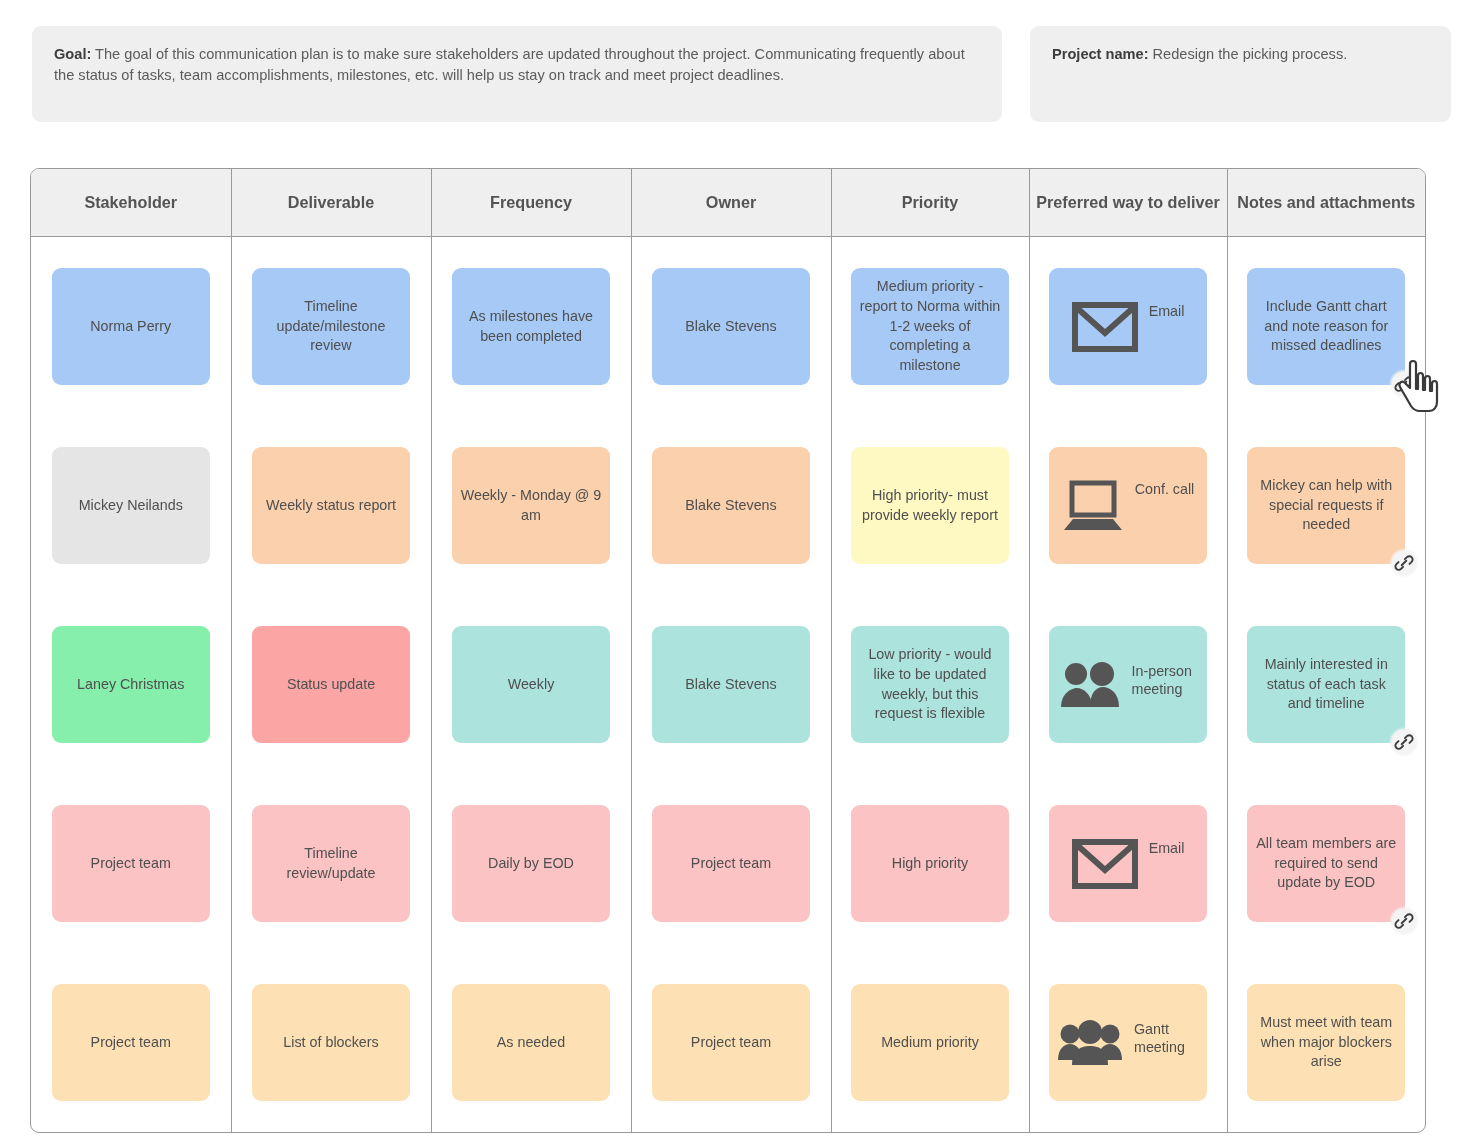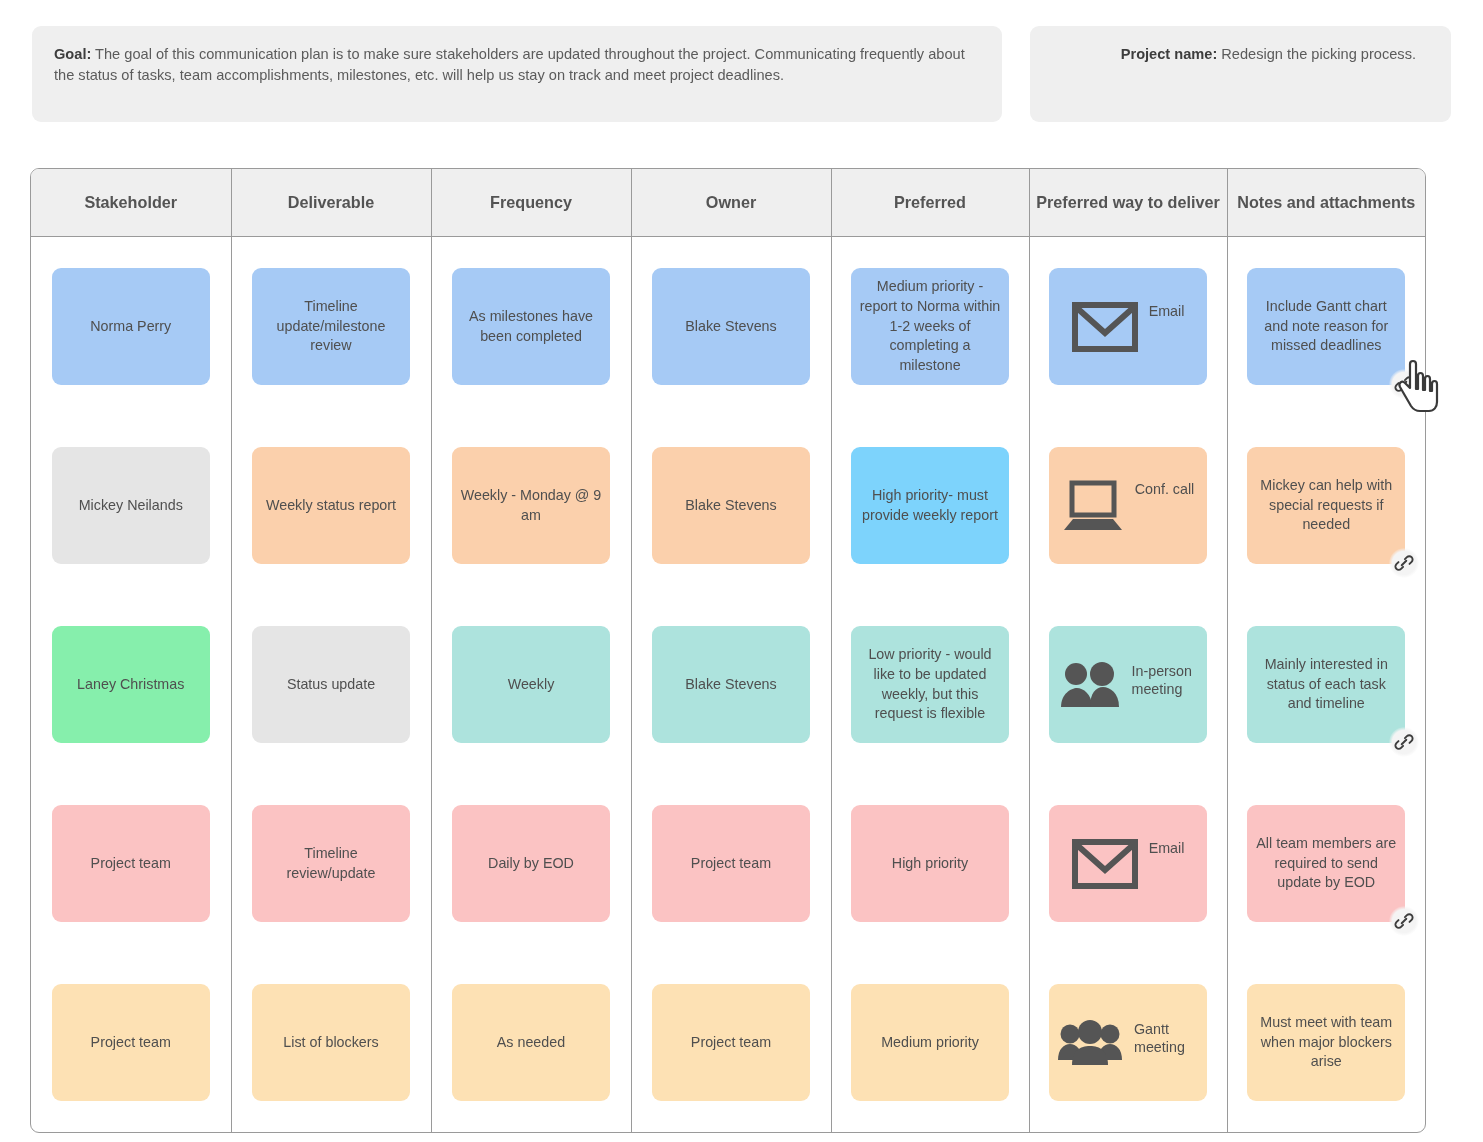--- a/index.html
+++ b/index.html
@@ -27,25 +27,25 @@
     left: 32px;
     top: 26px;
     width: 1419px;
     height: 96px;
     display: flex;
     gap: 28px;
   }
   .info-box {
     background: #efefef;
     border-radius: 9px;
-    padding: 18px 35px 14px 22px;
+    padding: 18px 28px 14px 22px;
     box-sizing: border-box;
   }
   .goal-box { width: 970px; }
-  .project-box { width: 421px; text-align: right; }
+  .project-box { width: 421px; }
 
   .info-text {
     font-size: 14.6px;
     line-height: 1.42;
     color: #5b5b5b;
   }
   .info-label {
     font-weight: bold;
     color: #3d3d3d;
   }
@@ -177,21 +177,21 @@
           <col style="width:198px">
           <col style="width:198px">
         <col style="width:198px">
       </colgroup>
       <thead>
         <tr>
           <th>Stakeholder</th>
           <th>Deliverable</th>
           <th>Frequency</th>
           <th>Owner</th>
-          <th>Preferred</th>
+          <th>Priority</th>
           <th>Preferred way to deliver</th>
           <th>Notes and attachments</th>
         </tr>
       </thead>
       <tbody>
           <tr>
             <td>
               <div class="cell-card" style="background:#a6caf5">
                 <span class="cell-text">Norma Perry</span>
               </div>
@@ -257,21 +257,21 @@
               <div class="cell-card" style="background:#fbd0ac">
                 <span class="cell-text">Weekly - Monday @ 9 am</span>
               </div>
             </td>
             <td>
               <div class="cell-card" style="background:#fbd0ac">
                 <span class="cell-text">Blake Stevens</span>
               </div>
             </td>
             <td>
-              <div class="cell-card" style="background:#7dd3fc">
+              <div class="cell-card" style="background:#fef9c3">
                 <span class="cell-text">High priority- must provide weekly report</span>
               </div>
             </td>
             <td>
               <div class="cell-card" style="background:#fbd0ac">
                 <span class="deliver-inner">
                   <span class="deliver-icon">
                     <svg width="62" height="52" viewBox="0 0 62 52">
                       <rect x="10" y="3" width="42" height="32" fill="none" stroke="#555555" stroke-width="5"></rect>
                       <path d="M11 39 L51 39 L60 50 L2 50 Z" fill="#555555"></path>
@@ -294,21 +294,21 @@
               </div>
             </td>
           </tr>
           <tr>
             <td>
               <div class="cell-card" style="background:#86efac">
                 <span class="cell-text">Laney Christmas</span>
               </div>
             </td>
             <td>
-              <div class="cell-card" style="background:#e5e5e5">
+              <div class="cell-card" style="background:#fca5a5">
                 <span class="cell-text">Status update</span>
               </div>
             </td>
             <td>
               <div class="cell-card" style="background:#ade3dd">
                 <span class="cell-text">Weekly</span>
               </div>
             </td>
             <td>
               <div class="cell-card" style="background:#ade3dd">

